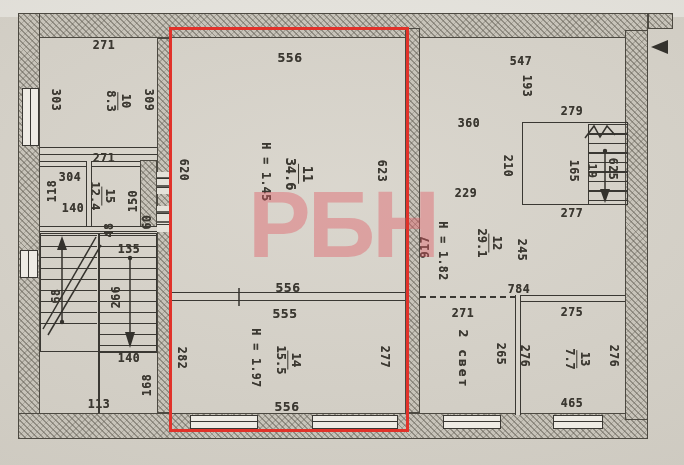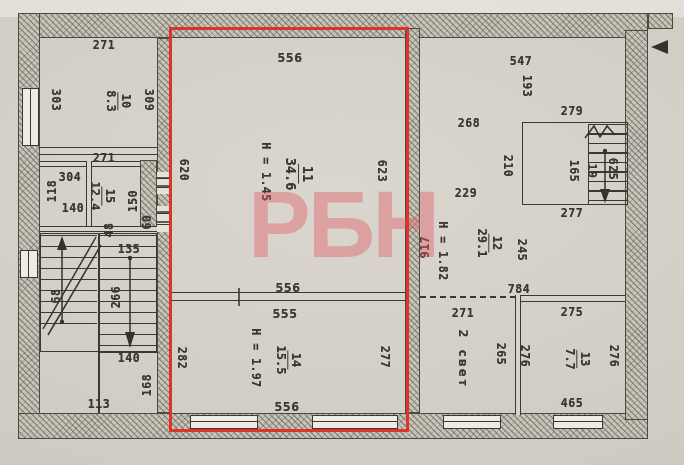--- a/index.html
+++ b/index.html
@@ -113,21 +113,21 @@
       <circle cx="130" cy="258" r="2.2"></circle>
       <circle cx="605" cy="151" r="2.2"></circle>
       <polygon points="651,47 668,40 668,54"></polygon>
     </g>
   </svg>
 
   <span class="lab" style="left:104px;top:45px">271</span>
   <span class="lab big" style="left:290px;top:57px">556</span>
   <span class="lab" style="left:521px;top:61px">547</span>
   <span class="lab" style="left:572px;top:111px">279</span>
-  <span class="lab" style="left:469px;top:123px">268</span>
+  <span class="lab" style="left:469px;top:123px">360</span>
   <span class="lab" style="left:466px;top:193px">229</span>
   <span class="lab" style="left:572px;top:213px">277</span>
   <span class="lab" style="left:104px;top:158px">271</span>
   <span class="lab" style="left:70px;top:177px">304</span>
   <span class="lab" style="left:73px;top:208px">140</span>
   <span class="lab" style="left:129px;top:249px">135</span>
   <span class="lab" style="left:129px;top:358px">140</span>
   <span class="lab" style="left:99px;top:404px">113</span>
   <span class="lab big" style="left:288px;top:287px">556</span>
   <span class="lab big" style="left:285px;top:313px">555</span>

